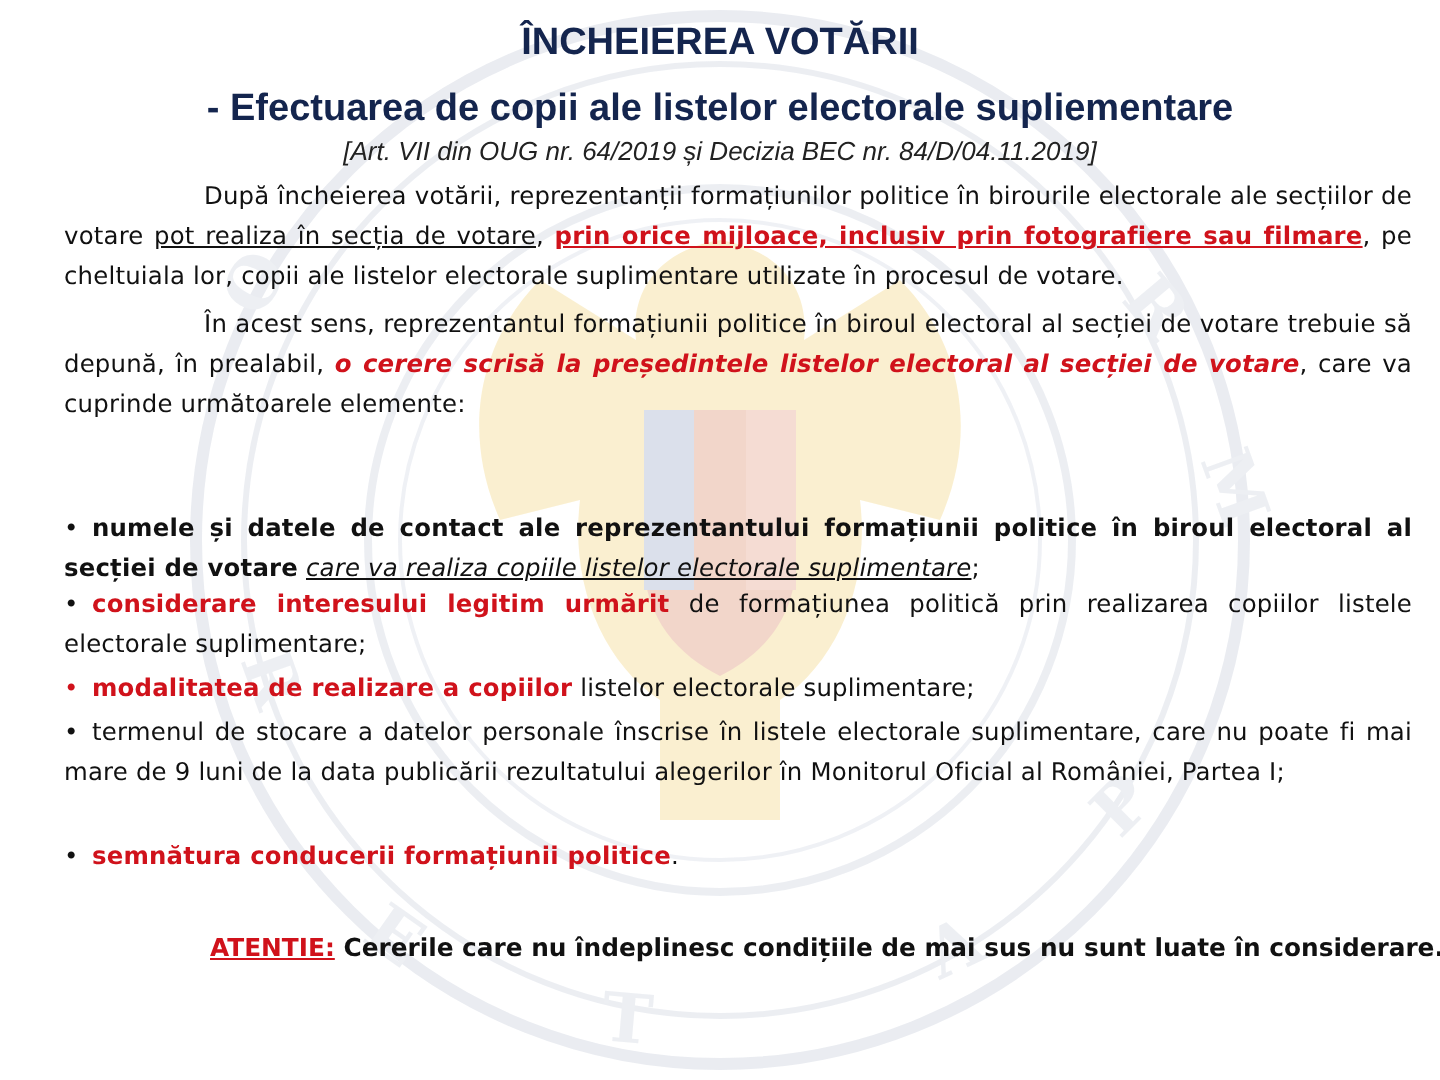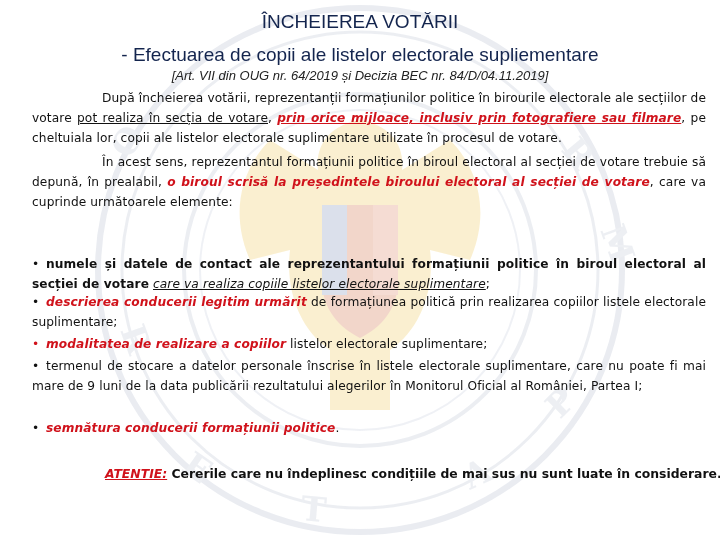--- a/index.html
+++ b/index.html
@@ -6,35 +6,35 @@
   body {
     width:720px; height:540px; overflow:hidden; position:relative;
     background:#ffffff;
     font-family: "Liberation Sans", "DejaVu Sans", sans-serif;
     color:#111;
   }
   .watermark { position:absolute; left:0; top:0; width:720px; height:540px; z-index:0; pointer-events:none; }
   .content { position:absolute; left:0; top:0; width:720px; height:540px; z-index:1; }
   .title {
     position:absolute; left:0; width:720px; text-align:center;
-    color:#14254e; font-weight:normal;
+    color:#14254e; font-weight:bold;
   }
   .t1 { top:11px; font-size:19px; }
   .t2 { top:44px; font-size:19px; }
   .ref {
     position:absolute; left:0; width:720px; top:68px; text-align:center;
     font-style:italic; font-size:13px; color:#222;
   }
   .para {
     position:absolute; left:32px; width:674px;
     font-family:"DejaVu Sans", sans-serif; font-size:12.2px; line-height:20px;
     letter-spacing:0.1px; text-align:justify;
   }
   .indent { text-indent:70px; }
-  .red { color:#d0121b;font-style:italic; }
+  .red { color:#d0121b; }
   .b { font-weight:bold; }
   .i { font-style:italic; }
   .u { text-decoration:underline; }
   .bullet { display:inline-block; width:14px; }
   .warn {
     position:absolute; left:105px; top:466px; font-family:"DejaVu Sans", sans-serif;
     font-size:12.4px; font-weight:bold; white-space:nowrap;
   }
 </style>
 </head>
@@ -69,30 +69,30 @@
 <div class="content">
   <div class="title t1">ÎNCHEIEREA VOTĂRII</div>
   <div class="title t2">- Efectuarea de copii ale listelor electorale supliementare</div>
   <div class="ref">[Art. VII din OUG nr. 64/2019 și Decizia BEC nr. 84/D/04.11.2019]</div>
 
   <div class="para indent" style="top:88px;">
     <span>După încheierea votării, reprezentanții formațiunilor politice în birourile electorale ale secțiilor de votare </span><span class="u">pot realiza în secția de votare</span><span>, </span><span class="red b u">prin orice mijloace, inclusiv prin fotografiere sau filmare</span><span>, pe cheltuiala lor, copii ale listelor electorale suplimentare utilizate în procesul de votare.</span>
   </div>
 
   <div class="para indent" style="top:152px;">
-    <span>În acest sens, reprezentantul formațiunii politice în biroul electoral al secției de votare trebuie să depună, în prealabil, </span><span class="red b i">o biroul scrisă la președintele biroului electoral al secției de votare</span><span>, care va cuprinde următoarele elemente:</span>
+    <span>În acest sens, reprezentantul formațiunii politice în biroul electoral al secției de votare trebuie să depună, în prealabil, </span><span class="red b i">o cerere scrisă la președintele listelor electoral al secției de votare</span><span>, care va cuprinde următoarele elemente:</span>
   </div>
 
 
   <div class="para" style="top:254px;">
     <span class="bullet">•</span><span class="b">numele și datele de contact ale reprezentantului formațiunii politice în biroul electoral al secției de votare</span> <span class="i u">care va realiza copiile listelor electorale suplimentare</span><span>;</span>
   </div>
 
   <div class="para" style="top:292px;">
-    <span class="bullet">•</span><span class="red b">descrierea conducerii legitim urmărit</span><span> de formațiunea politică prin realizarea copiilor listele electorale suplimentare;</span>
+    <span class="bullet">•</span><span class="red b">considerare interesului legitim urmărit</span><span> de formațiunea politică prin realizarea copiilor listele electorale suplimentare;</span>
   </div>
 
   <div class="para" style="top:334px;">
     <span class="bullet red">•</span><span class="red b">modalitatea de realizare a copiilor</span><span> listelor electorale suplimentare;</span>
   </div>
 
   <div class="para" style="top:356px;">
     <span class="bullet">•</span><span>termenul de stocare a datelor personale înscrise în listele electorale suplimentare, care nu poate fi mai mare de 9 luni de la data publicării rezultatului alegerilor în Monitorul Oficial al României, Partea I;</span>
   </div>
 

